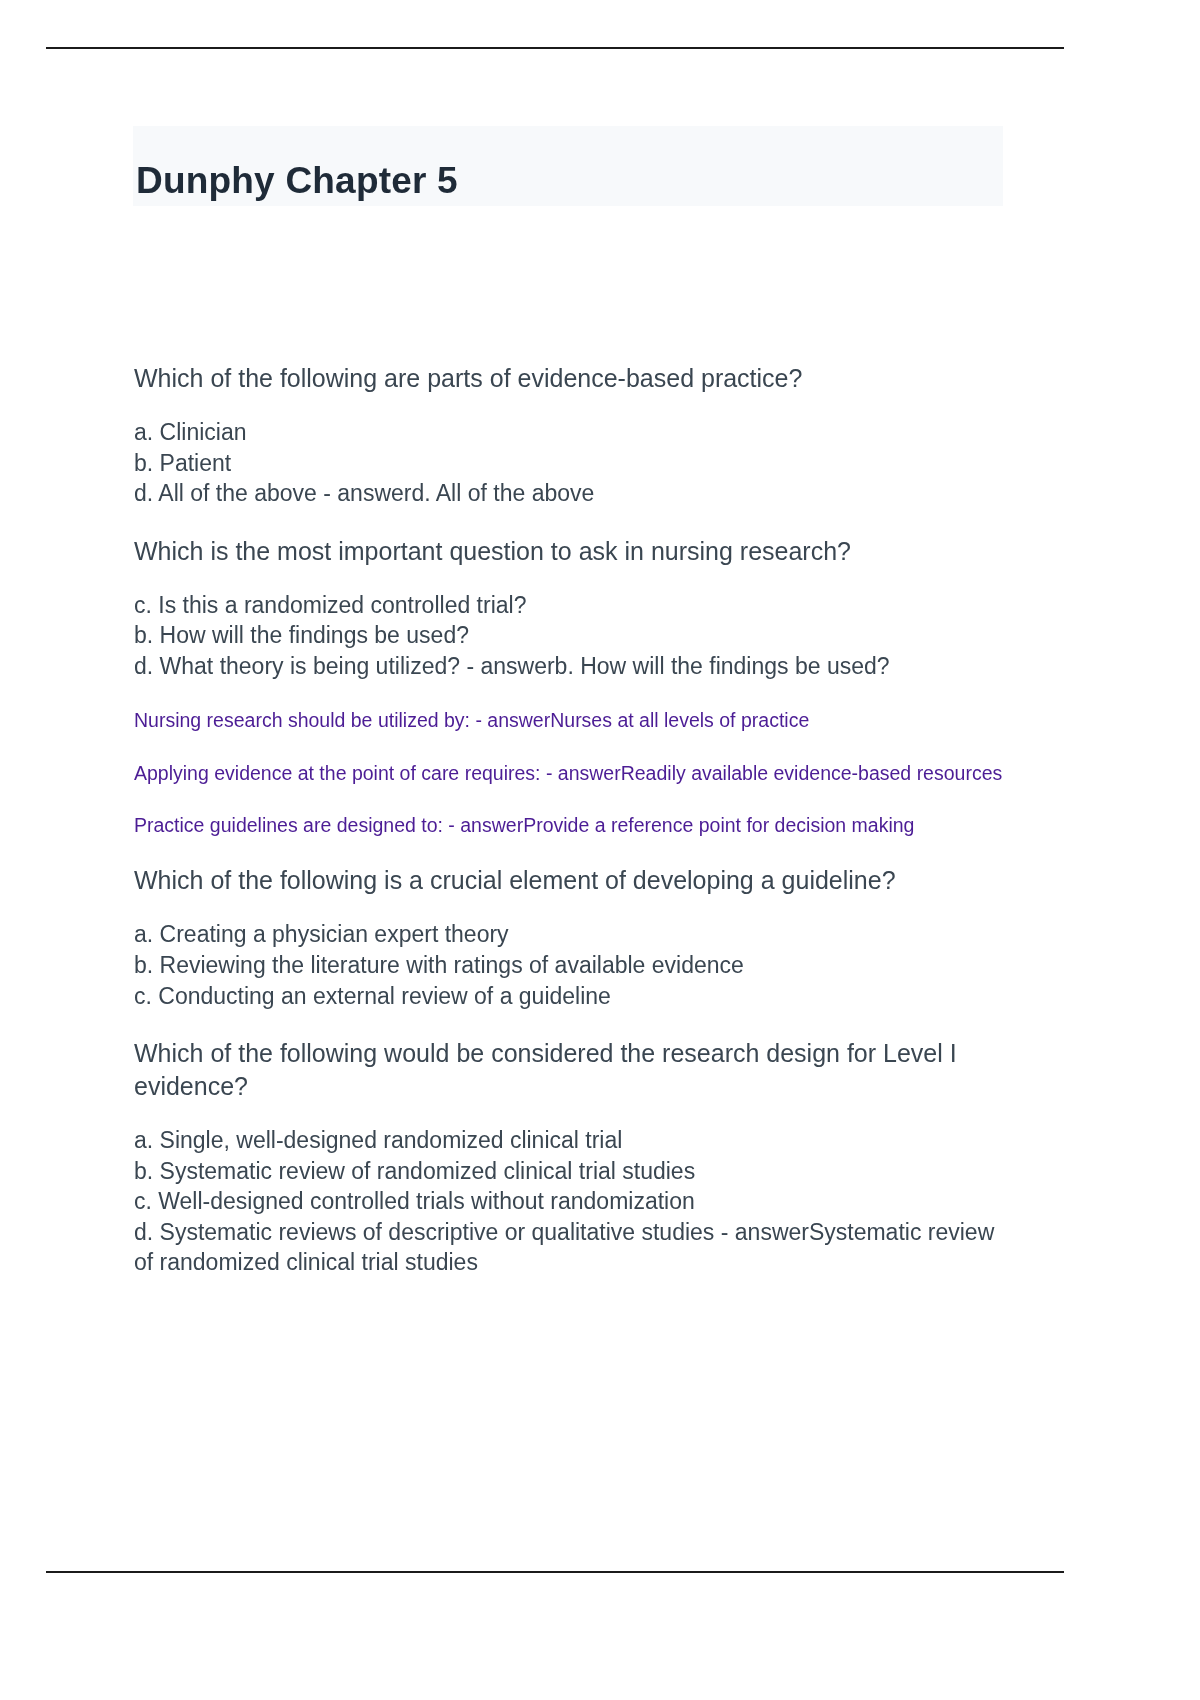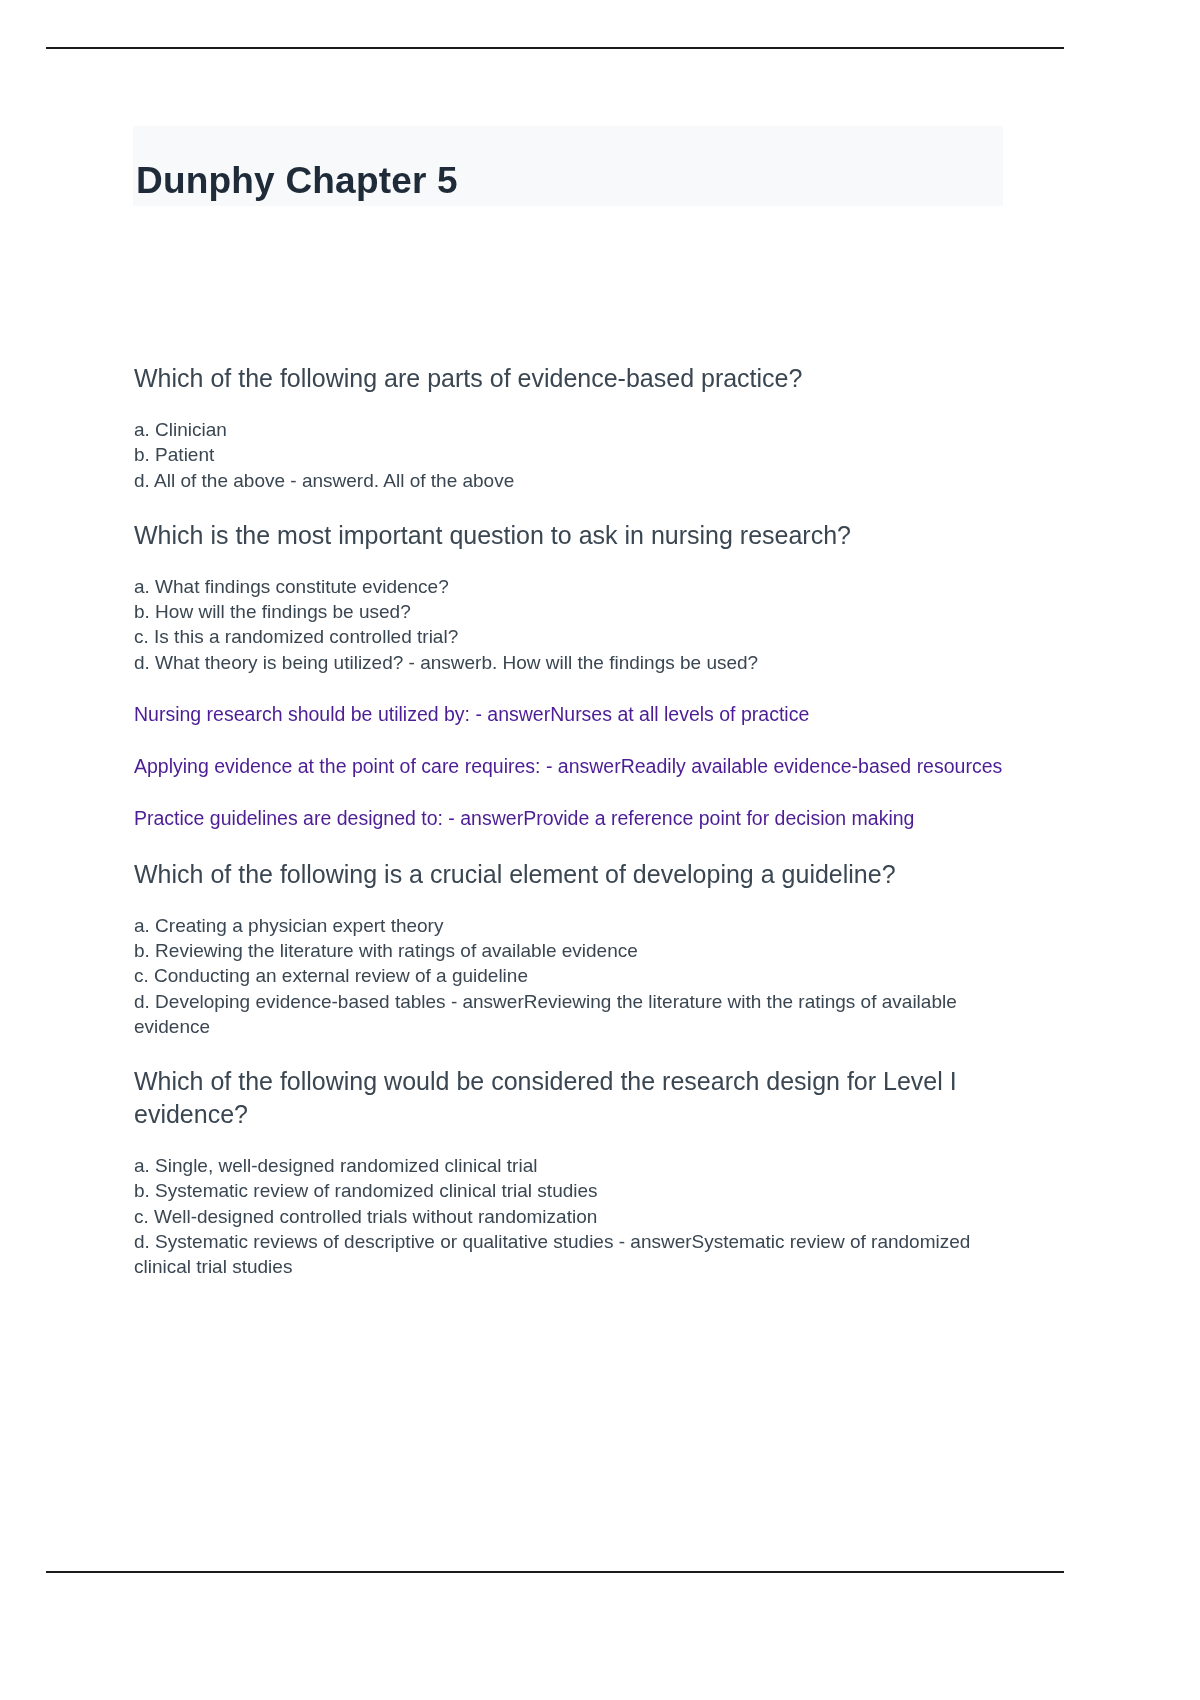--- a/index.html
+++ b/index.html
@@ -67,21 +67,21 @@
     line-height: 1.32;
     color: #3a4651;
     margin: 0 0 22px 0;
   }
   .choices {
     margin: 0;
     padding: 0;
     list-style: none;
   }
   .choices li {
-    font-size: 19px;
+    font-size: 23px;
     line-height: 1.33;
     color: #3a4651;
     margin: 0;
   }
   .para {
     font-size: 19.5px;
     line-height: 1.35;
     color: #4c1d95;
     margin: 0;
   }
@@ -103,23 +103,22 @@
       <ul class="choices">
         <li>a. Clinician</li>
         <li>b. Patient</li>
         <li>d. All of the above - answerd. All of the above</li>
       </ul>
     </div>
 
     <div class="block">
       <p class="q-stem">Which is the most important question to ask in nursing research?</p>
       <ul class="choices">
-        <li>a. What findings constitute evidence?</li>
+        <li>c. Is this a randomized controlled trial?</li>
         <li>b. How will the findings be used?</li>
-        <li>c. Is this a randomized controlled trial?</li>
         <li>d. What theory is being utilized? - answerb. How will the findings be used?</li>
       </ul>
     </div>
 
     <div class="block">
       <p class="para">Nursing research should be utilized by: - answerNurses at all levels of practice</p>
     </div>
 
     <div class="block">
       <p class="para">Applying evidence at the point of care requires: - answerReadily available evidence-based resources</p>
@@ -128,21 +127,20 @@
     <div class="block">
       <p class="para">Practice guidelines are designed to: - answerProvide a reference point for decision making</p>
     </div>
 
     <div class="block">
       <p class="q-stem">Which of the following is a crucial element of developing a guideline?</p>
       <ul class="choices">
         <li>a. Creating a physician expert theory</li>
         <li>b. Reviewing the literature with ratings of available evidence</li>
         <li>c. Conducting an external review of a guideline</li>
-        <li>d. Developing evidence-based tables - answerReviewing the literature with the ratings of available evidence</li>
       </ul>
     </div>
 
     <div class="block">
       <p class="q-stem">Which of the following would be considered the research design for Level I evidence?</p>
       <ul class="choices">
         <li>a. Single, well-designed randomized clinical trial</li>
         <li>b. Systematic review of randomized clinical trial studies</li>
         <li>c. Well-designed controlled trials without randomization</li>
         <li>d. Systematic reviews of descriptive or qualitative studies - answerSystematic review of randomized clinical trial studies</li>

